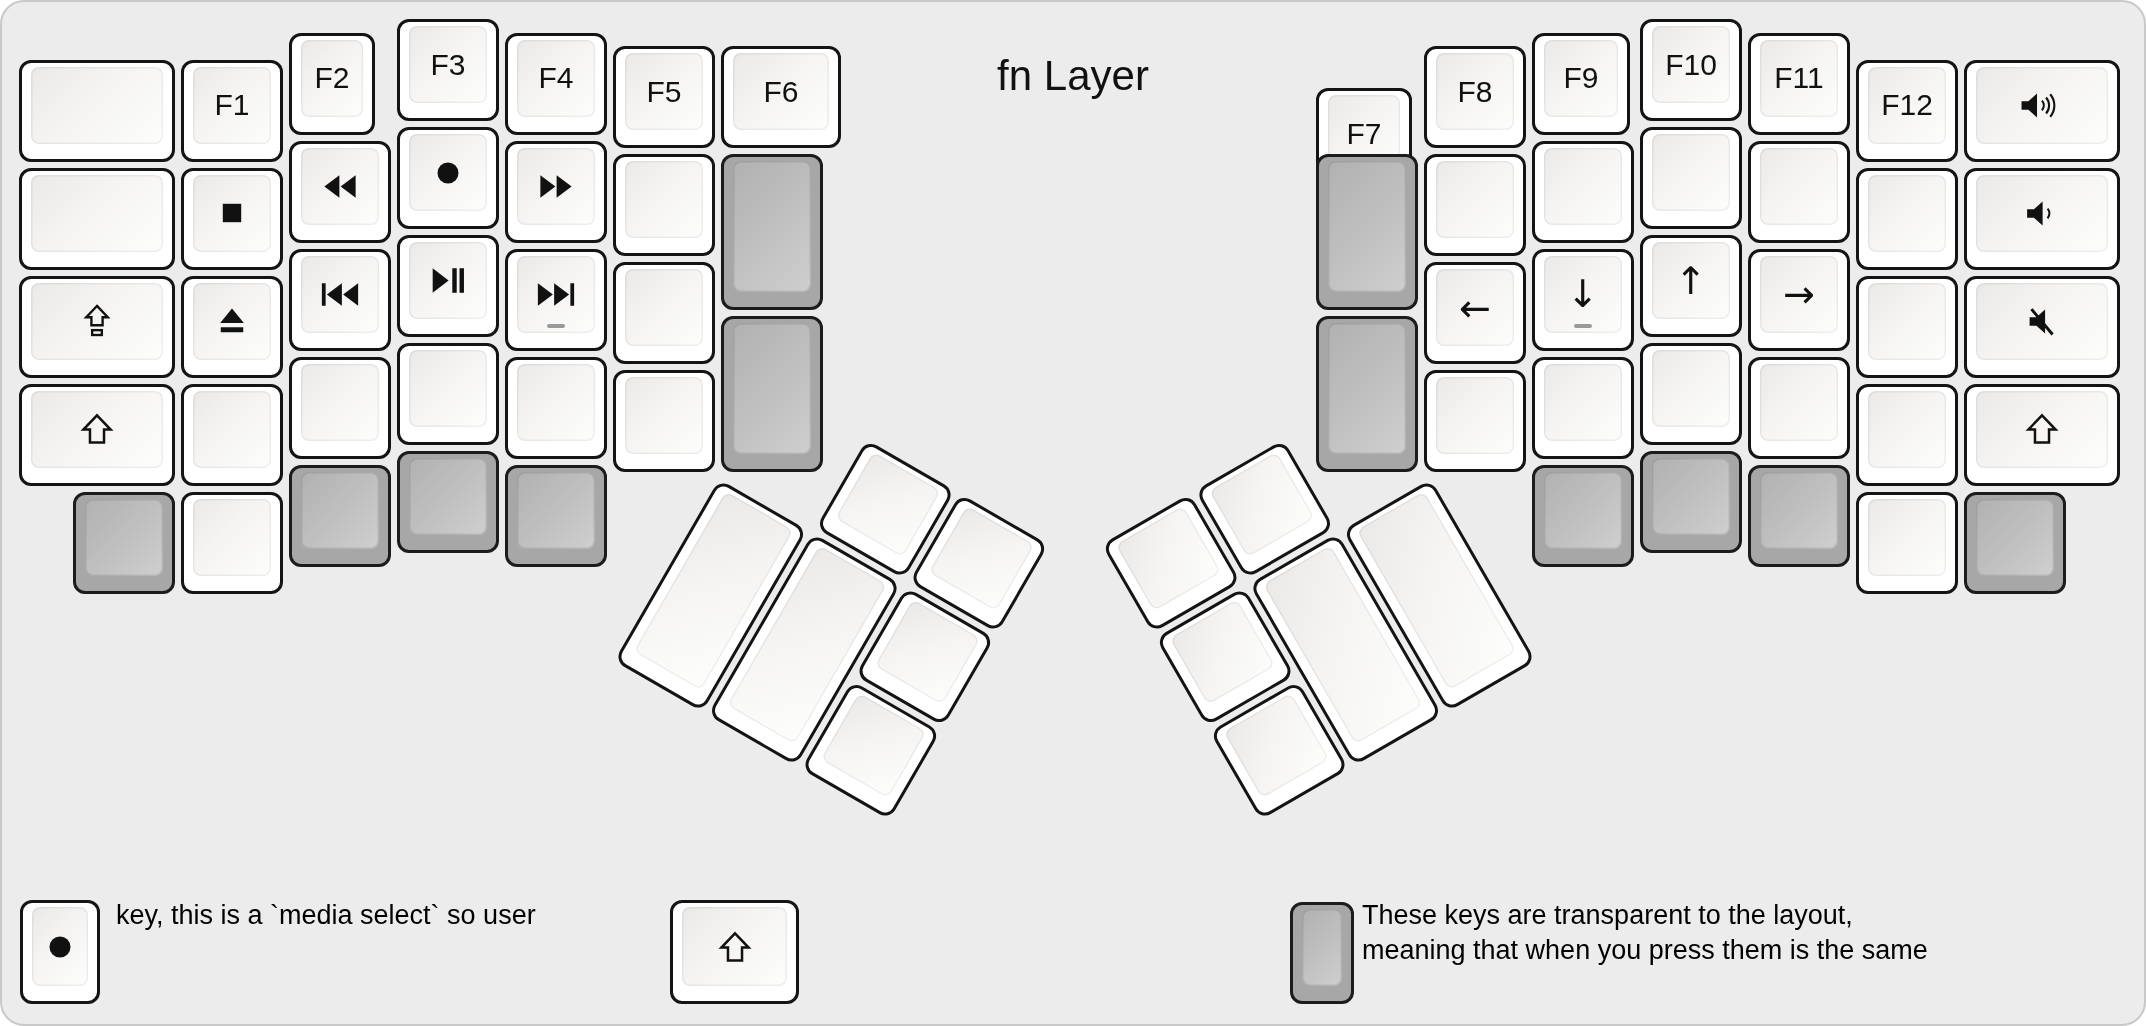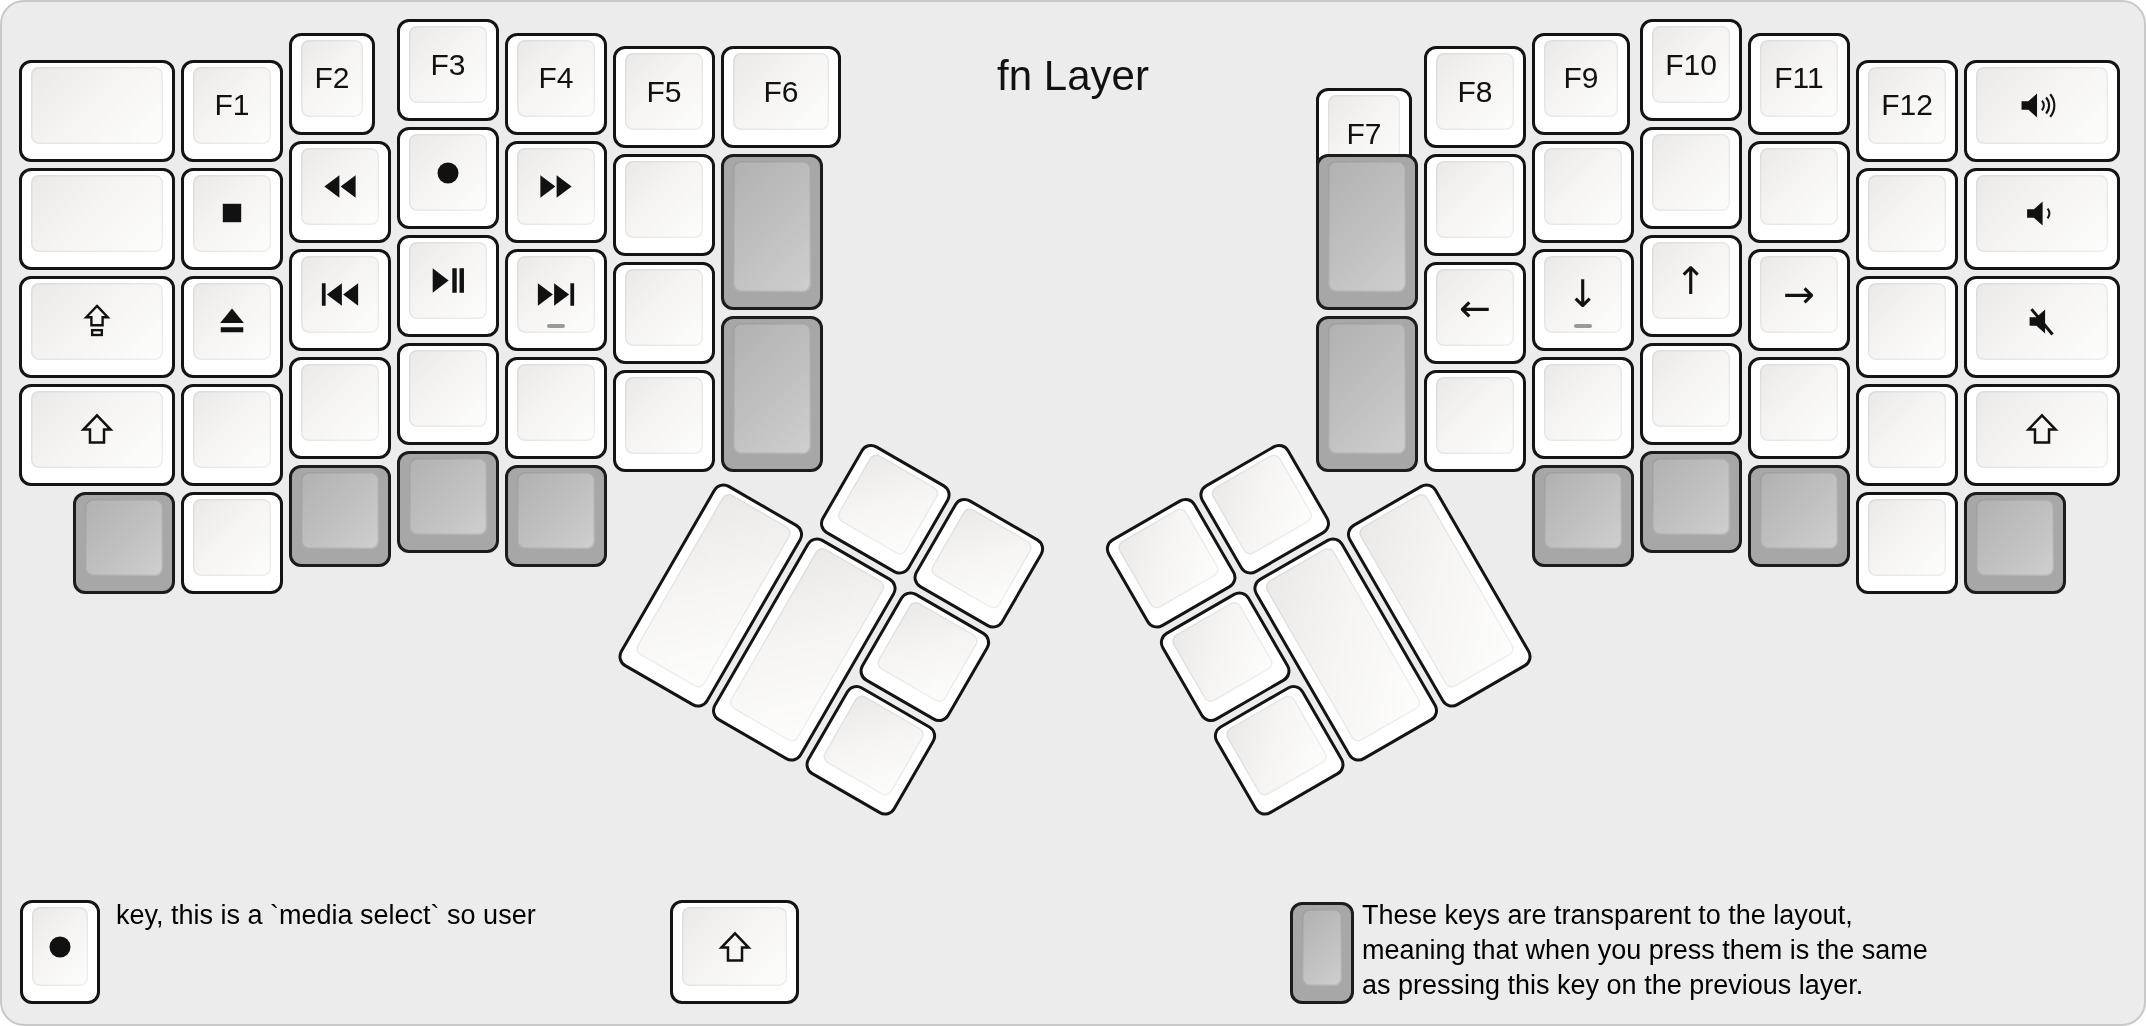--- a/index.html
+++ b/index.html
@@ -456,16 +456,15 @@
     </div>
   </div>
 
   <div class="legend-item">
     <div class="key gray legend-key" style="left:1288px;top:900px;width:64px;height:102px;">
       <div class="face"></div>
     </div>
     <div class="legend-text" style="left:1360px;top:896px;">
       <div class="legend-line">These keys are transparent to the layout,</div>
       <div class="legend-line">meaning that when you press them is the same</div>
-      <div class="legend-line">as pressing this key on the previous layer.</div>
     </div>
   </div>
 </div>
 
 </body></html>

